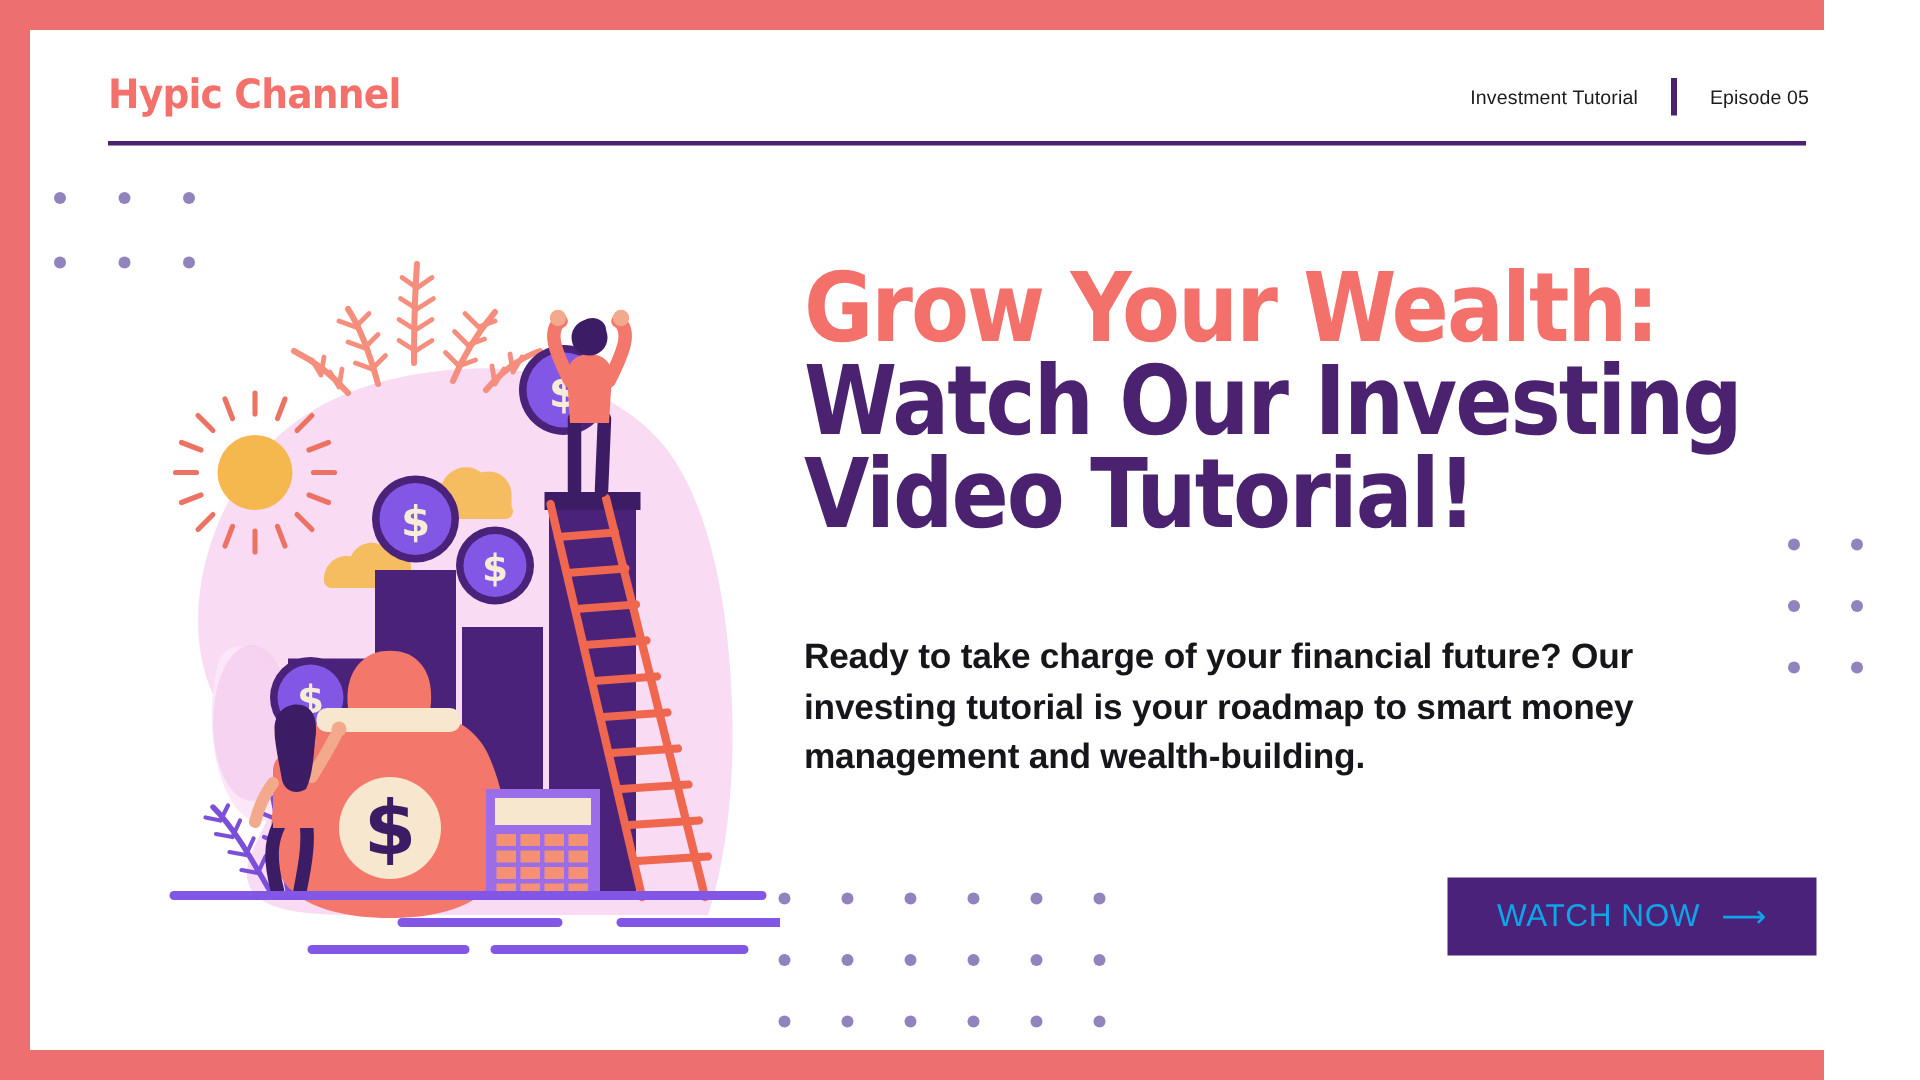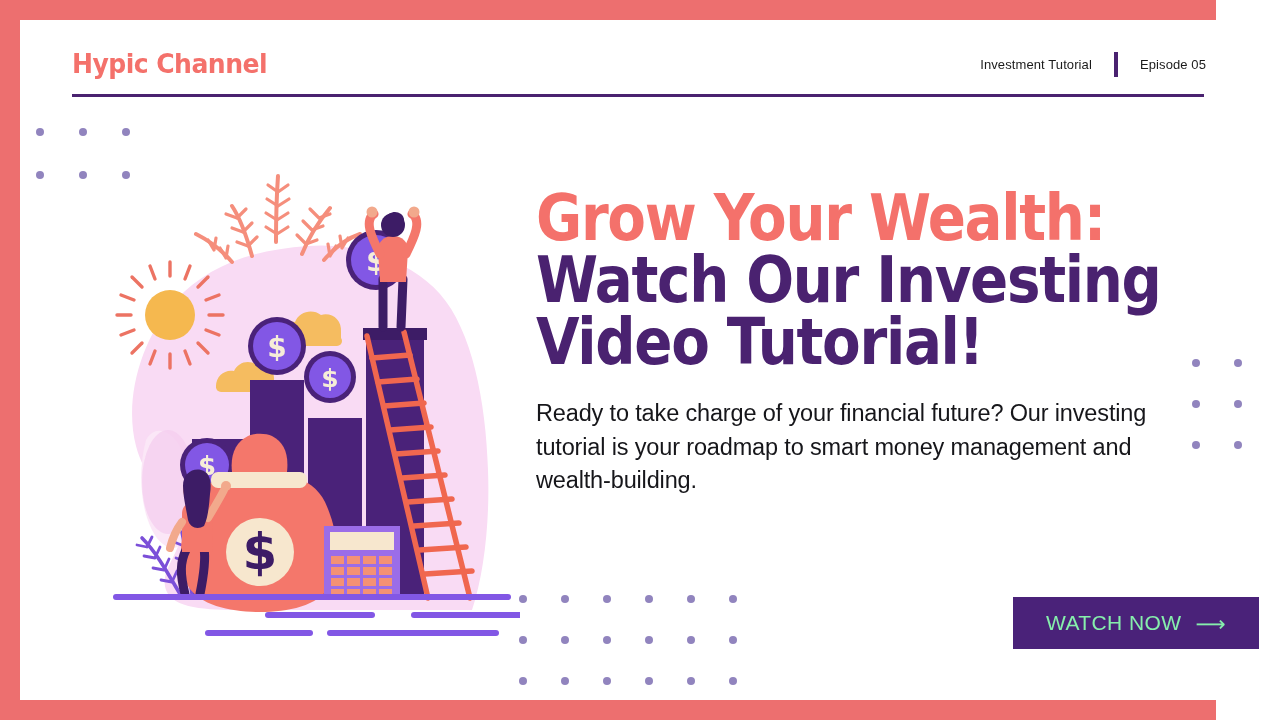--- a/index.html
+++ b/index.html
@@ -98,62 +98,62 @@
     grid-template-columns: repeat(2, 42px);
     grid-template-rows: repeat(3, 41px);
   }
   #dots-bottom {
     left: 499px; top: 575px;
     grid-template-columns: repeat(6, 42px);
     grid-template-rows: repeat(3, 41px);
   }
 
   
-  #content { position: absolute; left: 516px; top: 167px; width: 690px; }
+  #content { position: absolute; left: 516px; top: 155px; width: 690px; }
   #headline {
     font-family: "DejaVu Sans", sans-serif;
     font-weight: 700;
     font-size: 64px;
     line-height: 0.97;
     letter-spacing: -1.5px;
     transform: scaleX(0.88);
     transform-origin: left center;
     white-space: nowrap;
   }
   #headline .l1 { color: #F4716B; display: block; }
   #headline .l2, #headline .l3 { color: #4A2270; display: block; }
 
   #subtext {
-    margin-top: 24px;
+    margin-top: 60px;
     width: 660px;
     font-family: "Liberation Sans", sans-serif;
     font-size: 23.5px;
     line-height: 1.42;
     color: #16161A;
     letter-spacing: -0.15px;
+    font-weight: bold;
   }
 
   #cta {
     position: absolute;
     left: 429px;
     top: 410px;
     width: 246px;
     height: 52px;
     background: #4A2279;
     border: none;
-    color: #86efac;
+    color: #0ea5e9;
     font-family: "Liberation Sans", sans-serif;
     font-size: 21px;
     letter-spacing: 0.4px;
     display: flex;
     align-items: center;
     justify-content: center;
     gap: 14px;
     cursor: pointer;
-    margin-left: 48px;
   }
   #cta .arrow { font-size: 21px; line-height: 1; }
 
   
   #illustration {
     position: absolute;
     left: 60px;
     top: 130px;
     width: 440px;
     height: 500px;

